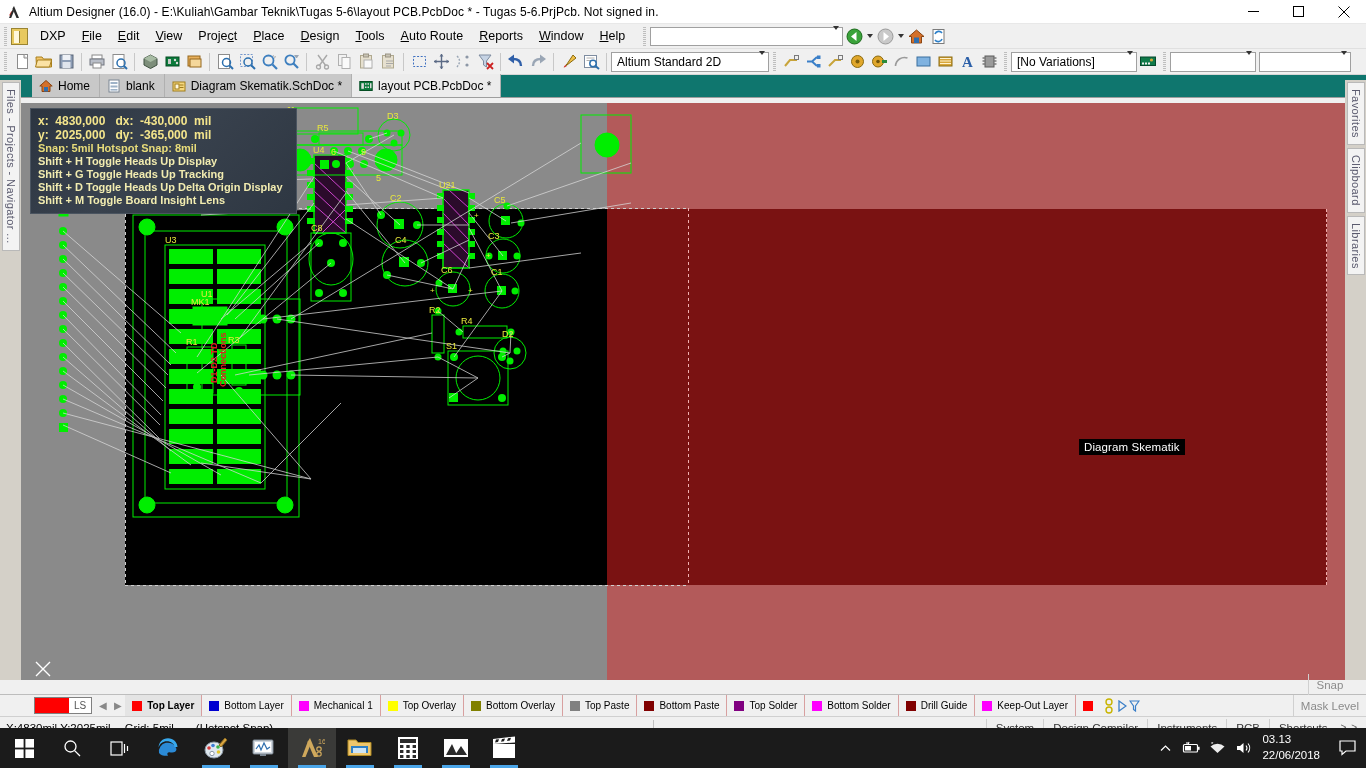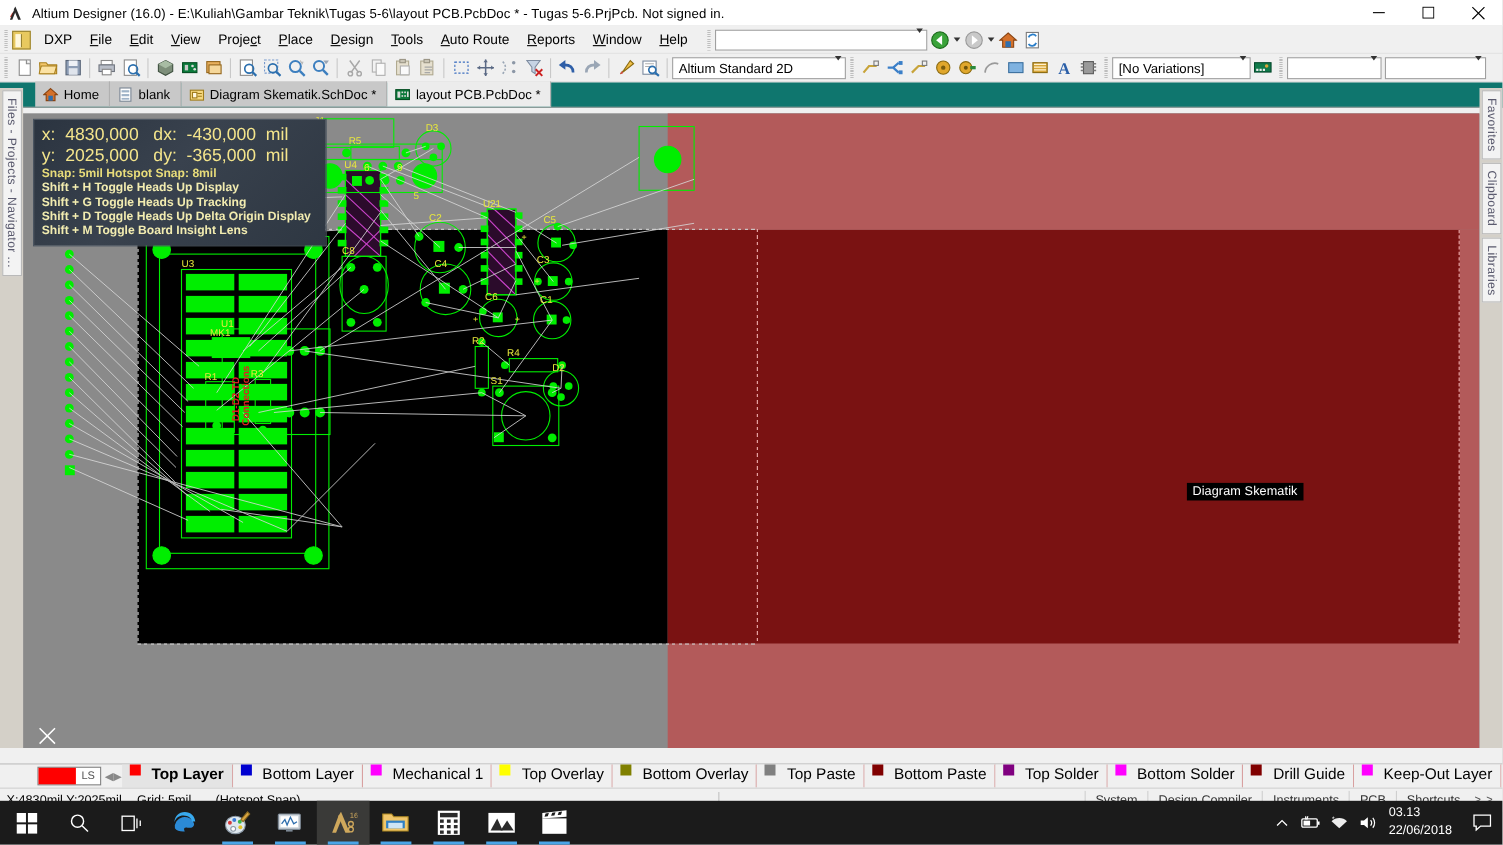--- a/index.html
+++ b/index.html
@@ -152,21 +152,21 @@
   }
 
   
   .hud {
     position: absolute; left: 9px; top: 5px; width: 267px;
     background: linear-gradient(135deg, #2b3440 0%, #39424e 45%, #2e3742 100%);
     border: 1px solid #4a5460;
     padding: 5px 7px 6px 7px; line-height: 1.18;
     font-family: "Liberation Sans", sans-serif;
   }
-  .hud .row1 { color: #f4e58c; font-size: 16px; font-weight: normal; white-space: pre; }
+  .hud .row1 { color: #f4e58c; font-size: 12px; font-weight: bold; white-space: pre; }
   .hud .row2 { color: #e8dc7a; font-size: 11px; font-weight: bold; }
   .hud .key { color: #f2ecb0; font-size: 11px; font-weight: bold; white-space: nowrap; }
 
   .schem-label {
     position: absolute; left: 1058px; top: 336px;
     background: #000000; color: #fff; font-size: 11.5px; padding: 2px 5px;
     white-space: nowrap; letter-spacing: .1px;
   }
 
   
@@ -184,22 +184,22 @@
     display: flex; align-items: center; border: 1px solid #808080; height: 17px;
     margin: 0 3px 0 34px; flex: none; background: #fff;
   }
   .ls-swatch { width: 34px; height: 15px; background: #ff0000; }
   .ls-label { font-size: 10px; color: #555; padding: 0 5px; }
   .nav-arrow {
     width: 15px; height: 18px; display: flex; align-items: center; justify-content: center;
     color: #888; font-size: 10px;
   }
   .layer-tab {
-    display: flex; align-items: flex-start; gap: 10px; padding: 0 7px; height: 21px;
-    font-size: 14px; color: #000; border-right: 1px solid #d8a0a0; white-space: nowrap;
+    display: flex; align-items: center; gap: 5px; padding: 0 7px; height: 21px;
+    font-size: 10px; color: #000; border-right: 1px solid #d8a0a0; white-space: nowrap;
     background: #f0f0f0;
   }
   .layer-tab.active { background: #e4e4e4; font-weight: bold; }
   .layer-sq { width: 10px; height: 10px; flex: none; border: 0; }
   .lb-right { margin-left: auto; display: flex; align-items: center; flex-direction: column; }
   .lb-btn { font-size: 11.5px; color: #8b8b8b; padding: 0 7px; height: 21px;
             display: flex; align-items: center; border-left: 1px solid #d0d0d0; }
   .mini-icons { display: flex; align-items: center; gap: 2px; padding: 0 4px; }
 
   

